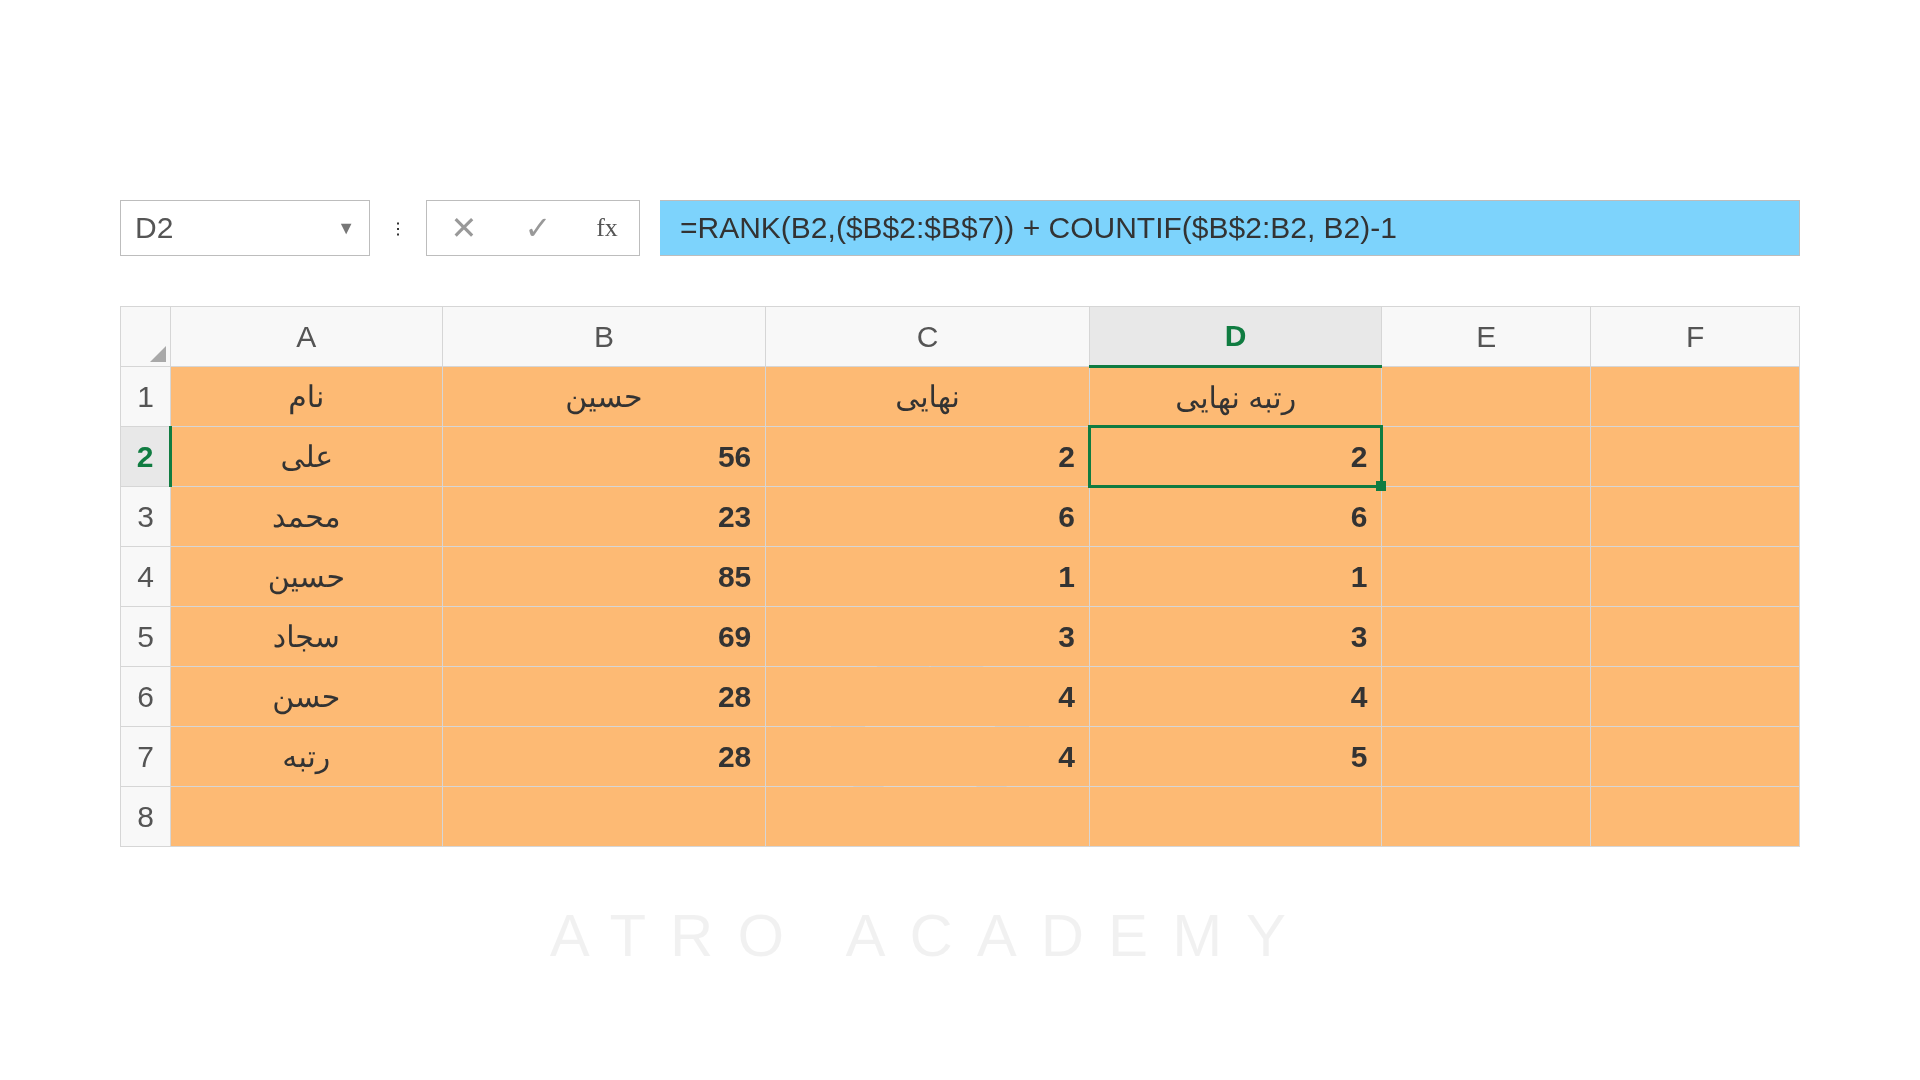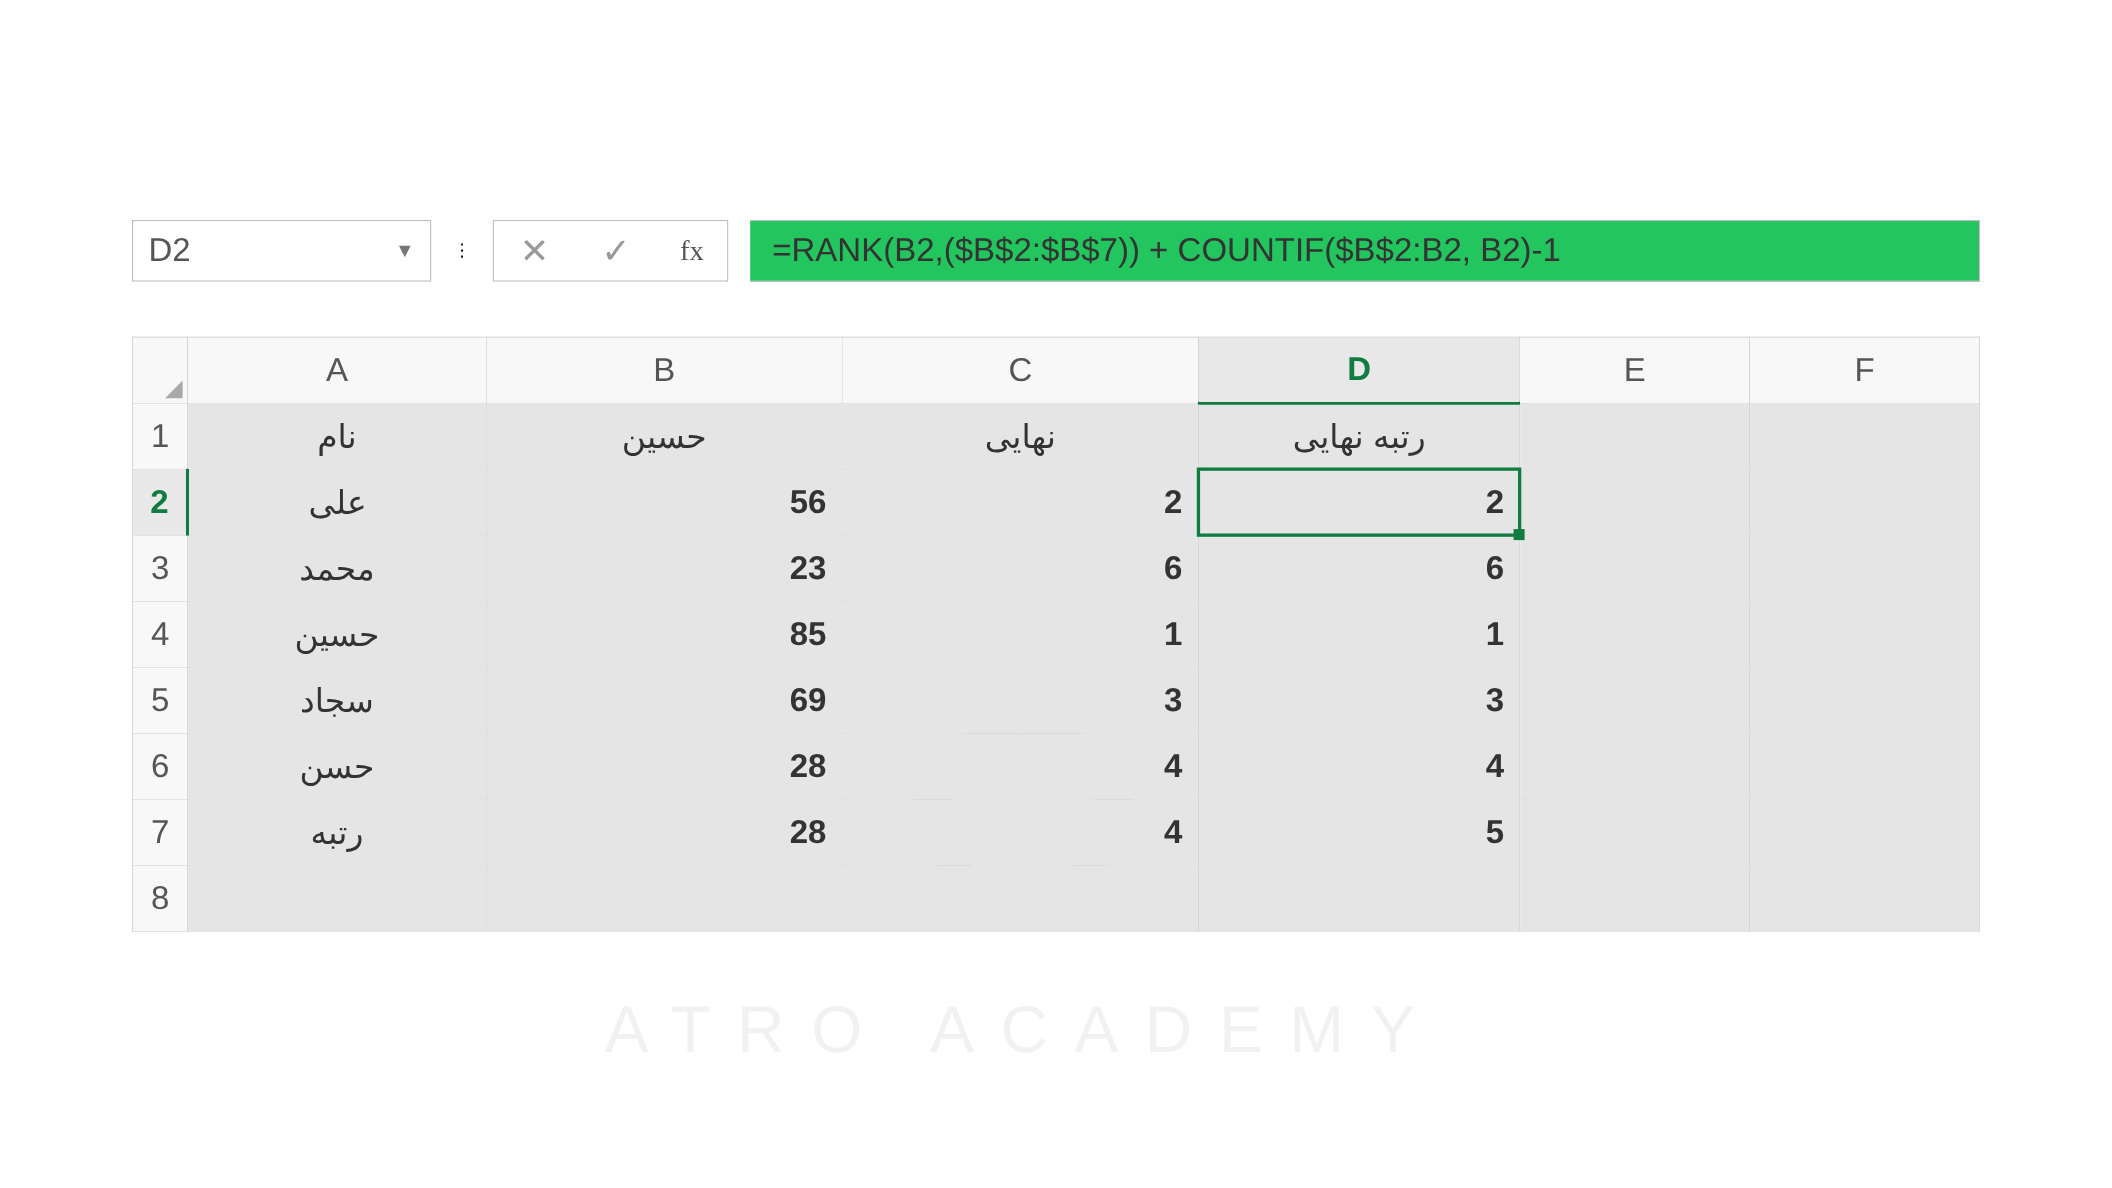--- a/index.html
+++ b/index.html
@@ -17,21 +17,21 @@
     top: 200px;
     width: 1680px;
   }
   .formula-bar-row {
     display: flex;
     align-items: center;
     gap: 20px;
     margin-bottom: 50px;
   }
   .name-box {
-    width: 272px;
+    width: 250px;
     height: 56px;
     border: 1px solid #bdbdbd;
     display: flex;
     align-items: center;
     padding: 0 14px;
     font-size: 30px;
     color: #555;
     background: #fff;
     justify-content: space-between;
   }
@@ -70,21 +70,21 @@
     flex: 1;
     height: 56px;
     border-top: 1px solid #bdbdbd;
     border-bottom: 1px solid #bdbdbd;
     border-right: 1px solid #bdbdbd;
     display: flex;
     align-items: center;
     padding: 0 20px;
     font-size: 30px;
     color: #333;
-    background: #22c55e;
+    background: #7dd3fc;
   }
   .grid {
     border-collapse: collapse;
     width: 100%;
   }
   .grid th, .grid td {
     border: 1px solid #d6d6d6;
     height: 60px;
     font-size: 30px;
     font-weight: normal;
@@ -123,21 +123,21 @@
     width: 48px;
   }
   .grid td.row-hdr.selected {
     background: #e8e8e8;
     color: #107C41;
     border-right: 3px solid #107C41;
     font-weight: bold;
   }
   .grid td.cell {
     padding: 0 14px;
-    background: #e5e5e5;
+    background: #fdba74;
   }
   .grid td.cell.center { text-align: center; }
   .grid td.cell.right { text-align: right; font-weight: bold; }
   .selected-cell {
     position: relative;
   }
   .selected-cell::before {
     content: "";
     position: absolute;
     top: -2px; left: -2px; right: -2px; bottom: -2px;

